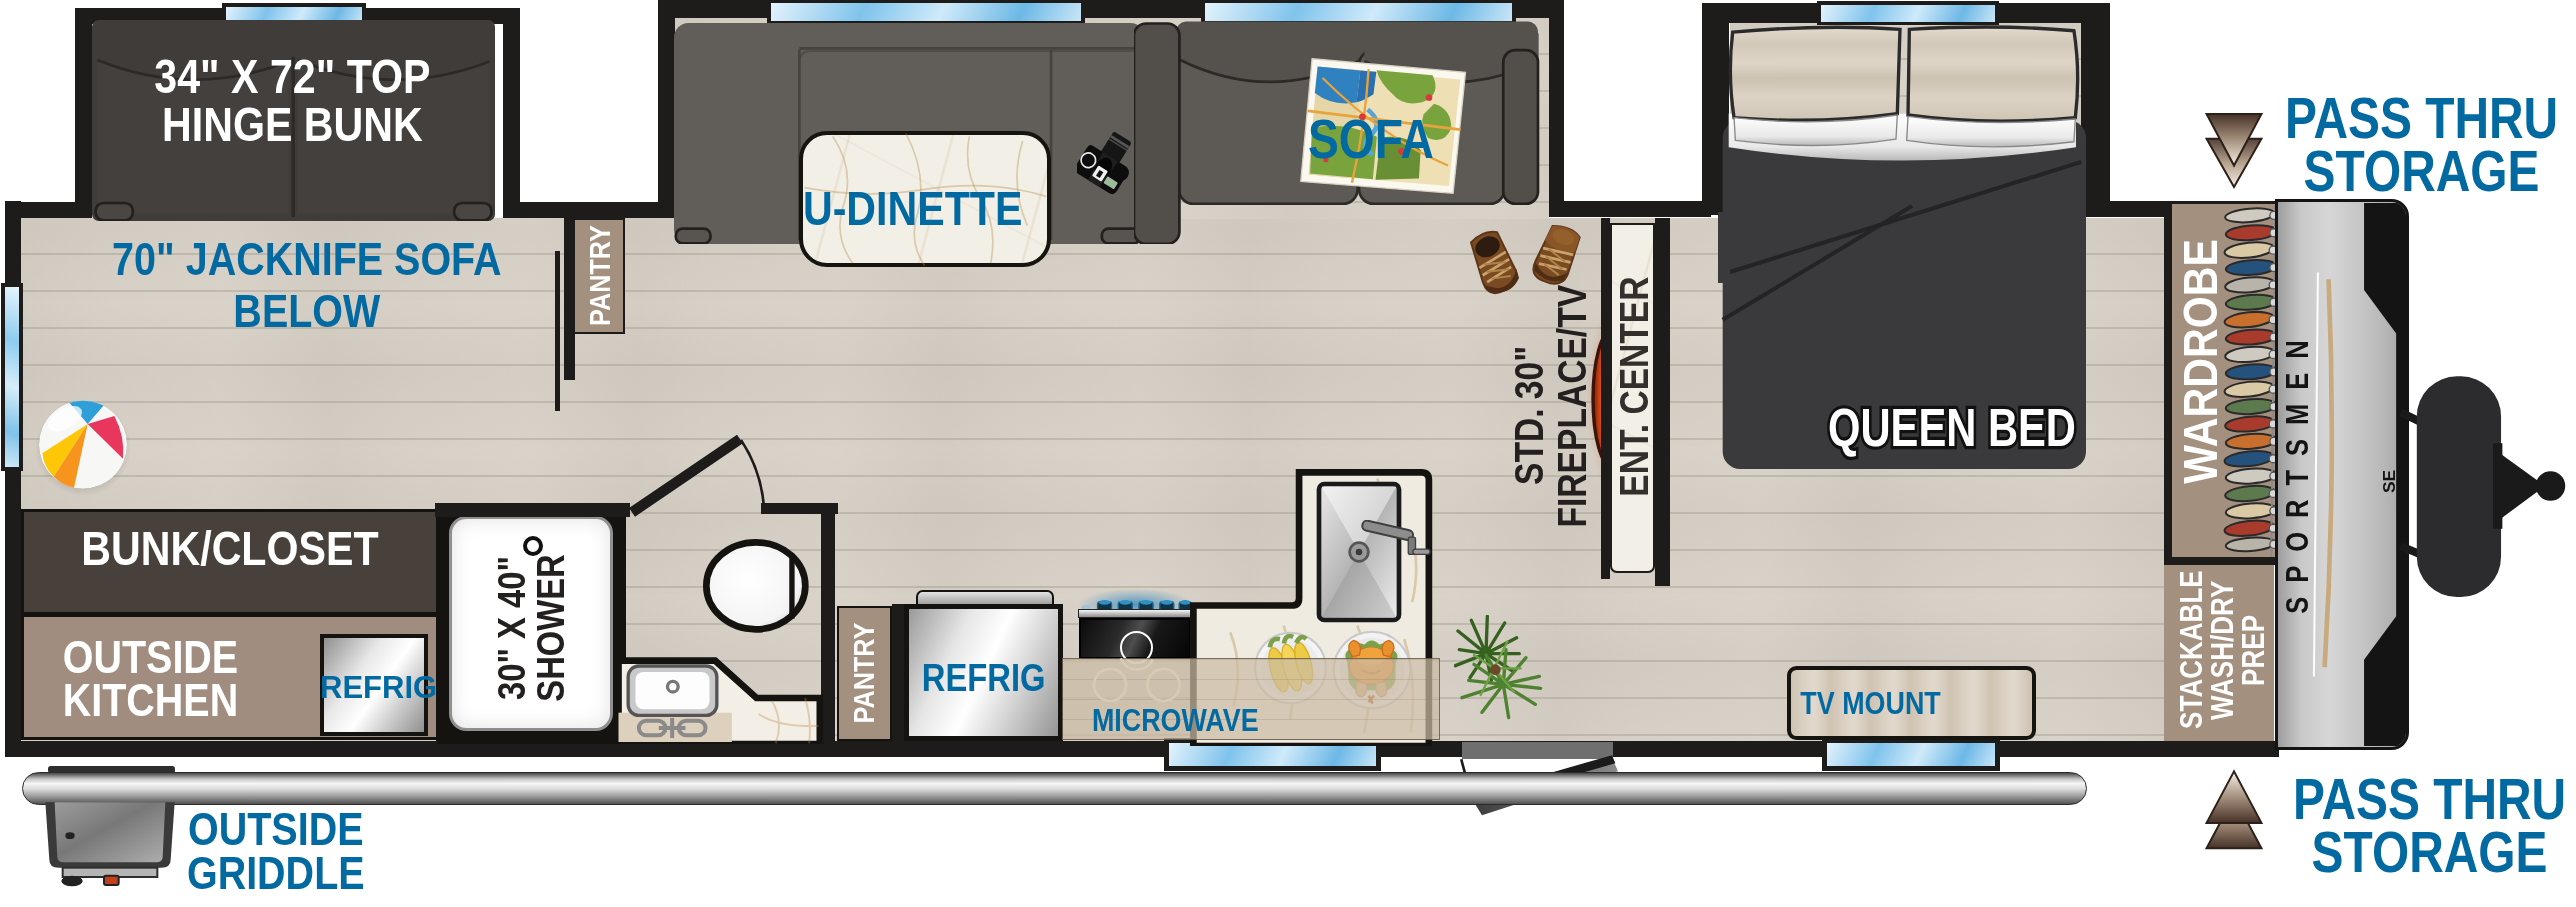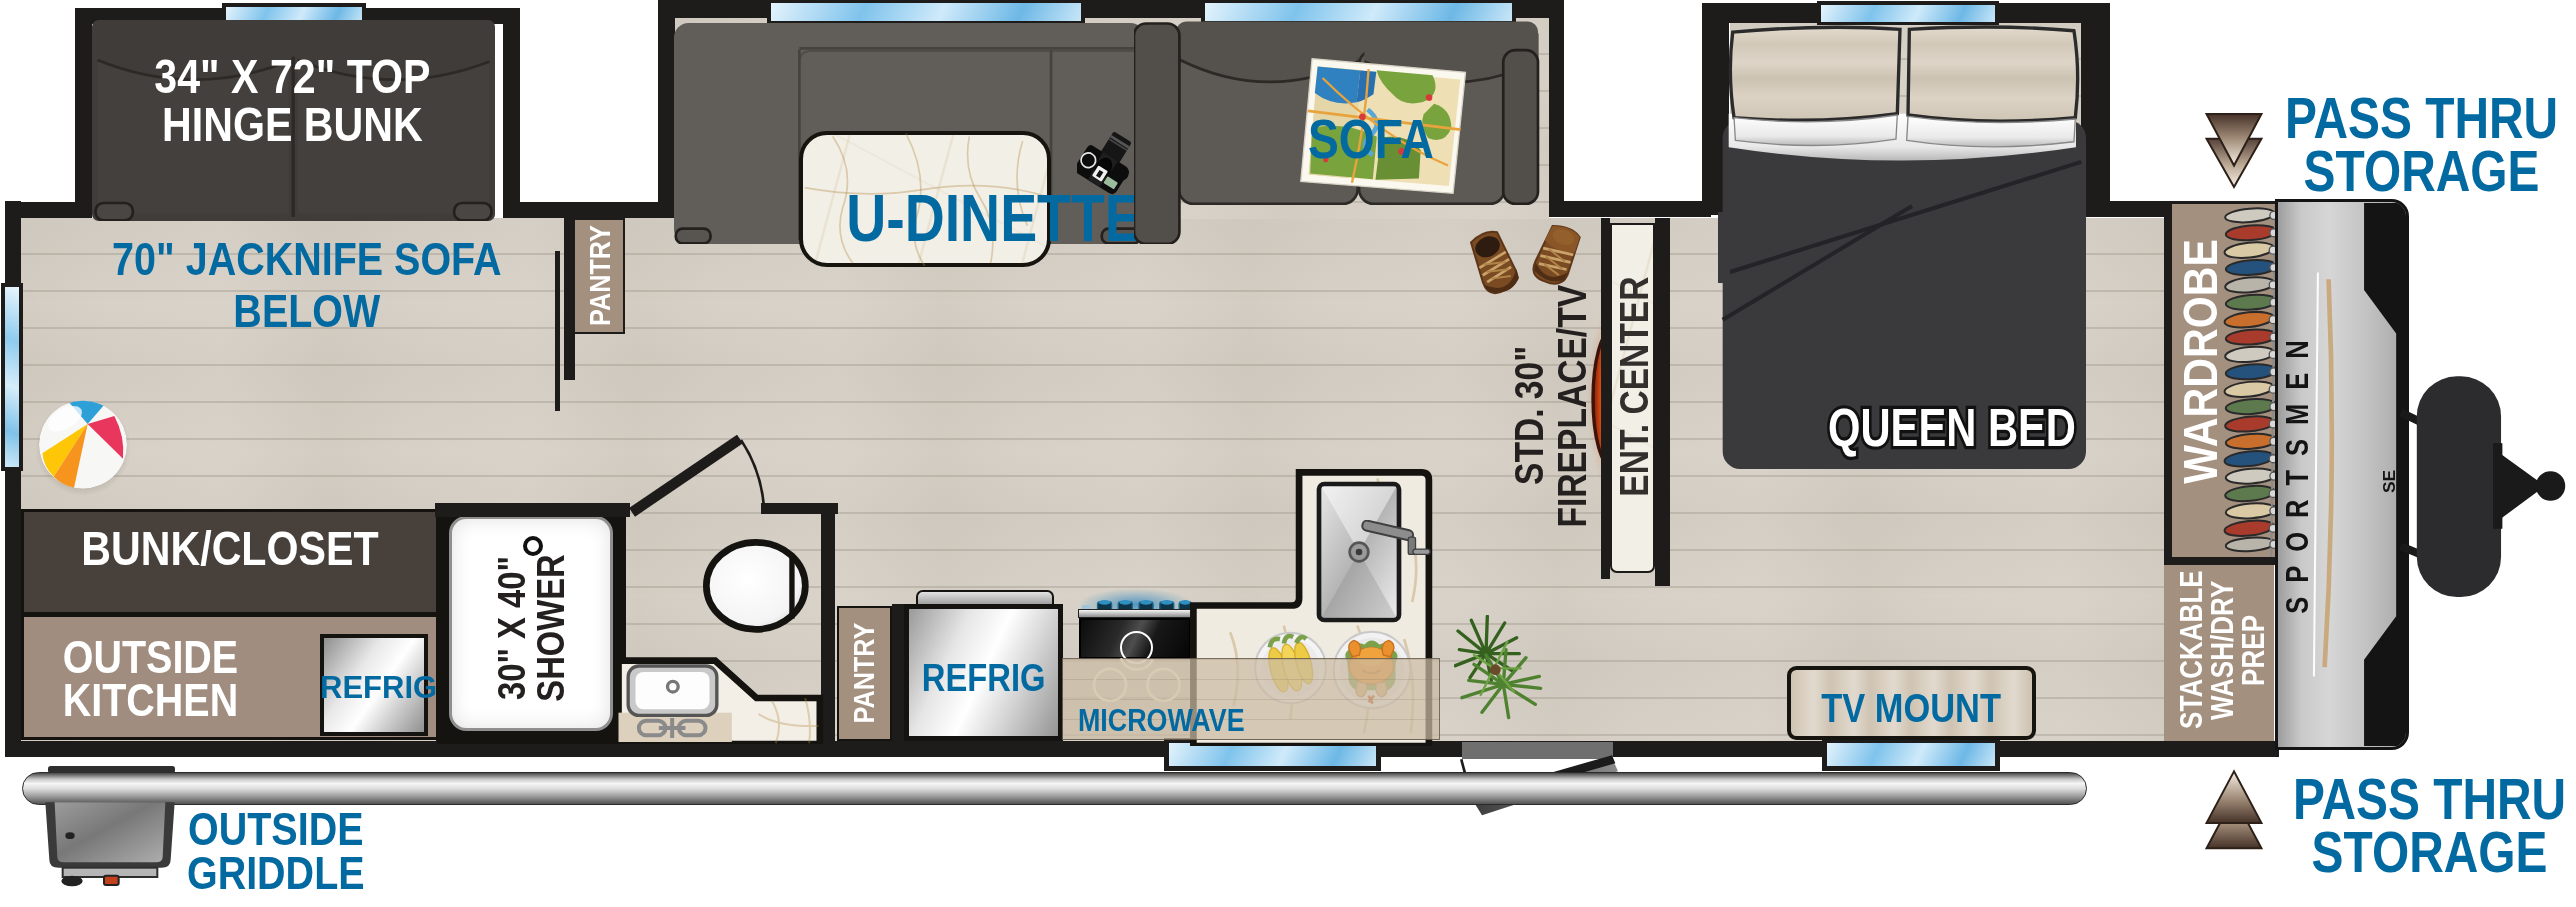--- a/index.html
+++ b/index.html
@@ -129,21 +129,21 @@
 <svg class="abs" style="left:799px;top:131px;" width="252" height="136" viewBox="0 0 377 204">
   <g fill="none" stroke="rgba(180,140,70,.38)" stroke-width="2.5">
     <path d="M50 8 Q85 60 65 115 Q52 160 80 198"></path>
     <path d="M160 4 Q195 70 175 132 Q166 170 188 202"></path>
     <path d="M255 8 Q245 60 272 102 Q298 142 287 198"></path>
     <path d="M335 15 Q315 80 342 142"></path>
     <path d="M8 85 Q100 102 185 88 Q285 72 370 98"></path>
   </g>
 </svg>
 
-<div class="lbl" style="left:818px;top:180px;width:247px;text-align:center;font-size:66px;"><span class="cond">U-DINETTE</span></div>
+<div class="lbl" style="left:782px;top:180px;width:247px;text-align:center;font-size:49px;"><span class="cond">U-DINETTE</span></div>
 
 <svg class="abs" style="left:1077px;top:132px;" width="59" height="63" viewBox="0 0 105 112">
   <g transform="rotate(32 52 56)">
     <rect x="33" y="0" width="38" height="50" rx="5" fill="#161616"></rect>
     <rect x="33" y="8" width="38" height="5" fill="#555"></rect>
     <rect x="33" y="15" width="38" height="3" fill="#444"></rect>
     <path d="M14 42 Q8 42 8 52 L8 88 Q8 98 20 98 L84 98 Q94 98 94 88 L94 52 Q94 42 84 42 Z" fill="#0d0d0d"></path>
     <path d="M36 42 L68 42 L64 98 L40 98 Z" fill="#1e1e1e"></path>
     <ellipse cx="52" cy="66" rx="14" ry="20" fill="#050505"></ellipse>
     <circle cx="22" cy="68" r="13" fill="none" stroke="#e8e8e8" stroke-width="3"></circle>
@@ -268,21 +268,21 @@
 </svg>
 
 <div class="abs" style="left:1718px;top:212px;width:12px;height:71px;background:#3a393b;"></div>
 
 <svg class="abs" style="left:1805px;top:394px;" width="294" height="67" viewBox="0 0 440 100">
   <text x="220" y="78" text-anchor="middle" font-family="Liberation Sans, sans-serif" font-weight="bold" font-size="80" fill="#ffffff" stroke="#111" stroke-width="10" paint-order="stroke" transform="scale(.78 1)" transform-origin="220 0">QUEEN BED</text>
 </svg>
 
 <div class="abs" style="left:1787px;top:666px;width:249px;height:74px;border:4.7px solid #16140f;border-radius:9.4px;box-sizing:border-box;background:#d9cfc0;background-image:repeating-linear-gradient(90deg,rgba(165,145,120,.2) 0,rgba(165,145,120,0) 10.7px,rgba(255,255,255,.22) 23px,rgba(165,145,120,.2) 40px);"></div>
 
-<div class="lbl" style="left:1787px;top:685px;width:249px;text-align:center;font-size:41px;"><span class="cond">TV MOUNT</span></div>
+<div class="lbl" style="left:1787px;top:685px;width:249px;font-size:32px;"><span class="cond">TV MOUNT</span></div>
 
 <div class="abs" style="left:2164px;top:204px;width:111px;height:354px;background:#a4907f;border-left:8.7px solid #1d1c1a;box-sizing:border-box;"></div>
 
 <div class="vtxt" style="left:2087px;top:274px;width:227px;height:227px;font-size:49px;line-height:227px;text-align:center;transform-origin:114px 114px;">WARDROBE</div>
 
 <svg class="abs" style="left:2223px;top:206px;" width="59" height="351" viewBox="0 0 88 525">
   <g stroke="#2a2a2a" stroke-width="3">
     <ellipse cx="40" cy="14" rx="37" ry="10" fill="#cfcabf" transform="rotate(-5 40 14)"></ellipse>
     <ellipse cx="42" cy="40" rx="38" ry="11" fill="#a83b2c" transform="rotate(-4 42 40)"></ellipse>
     <ellipse cx="39" cy="66" rx="37" ry="11" fill="#d9c9a4" transform="rotate(-6 39 66)"></ellipse>
@@ -546,21 +546,21 @@
 <div class="abs" style="left:1062px;top:658px;width:378px;height:82px;background:rgba(203,187,164,.72);background-image:repeating-linear-gradient(180deg,rgba(140,120,95,.25) 0 1.3px,rgba(255,255,255,0) 1.3px 20px);border:1.3px solid rgba(60,50,40,.6);box-sizing:border-box;"></div>
 
 <svg class="abs" style="left:1062px;top:658px;" width="378" height="82" viewBox="0 0 566 122">
   <g fill="none" stroke="#d8cbb4" stroke-width="4">
     <circle cx="72" cy="40" r="24"></circle>
         <circle cx="152" cy="40" r="24"></circle>
     <path d="M88 0 A 26 26 0 0 0 136 2"></path>
   </g>
 </svg>
 
-<div class="lbl" style="left:1062px;top:702px;width:144px;text-align:center;font-size:32px;"><span class="cond">MICROWAVE</span></div>
+<div class="lbl" style="left:1062px;top:702px;width:144px;text-align:center;font-size:32px;padding-left:14px;"><span class="cond">MICROWAVE</span></div>
 
 <svg class="abs" style="left:1315px;top:480px;" width="88" height="144" viewBox="0 0 132 216">
   <defs>
     <linearGradient id="skg" x1="0" y1="0" x2="1" y2="1">
       <stop offset="0%" stop-color="#e9e9e9"></stop>
           <stop offset="50%" stop-color="#b5b5b5"></stop>
           <stop offset="100%" stop-color="#efefef"></stop>
     </linearGradient>
   </defs>
   <rect x="6" y="6" width="120" height="204" rx="8" fill="url(#skg)" stroke="#1a1a1a" stroke-width="7"></rect>

